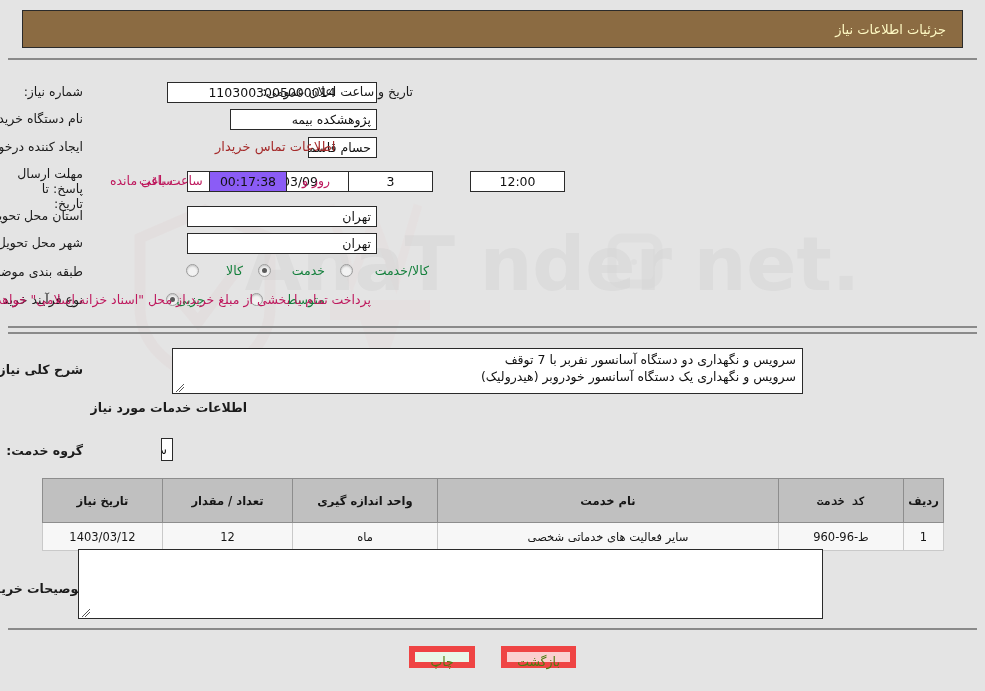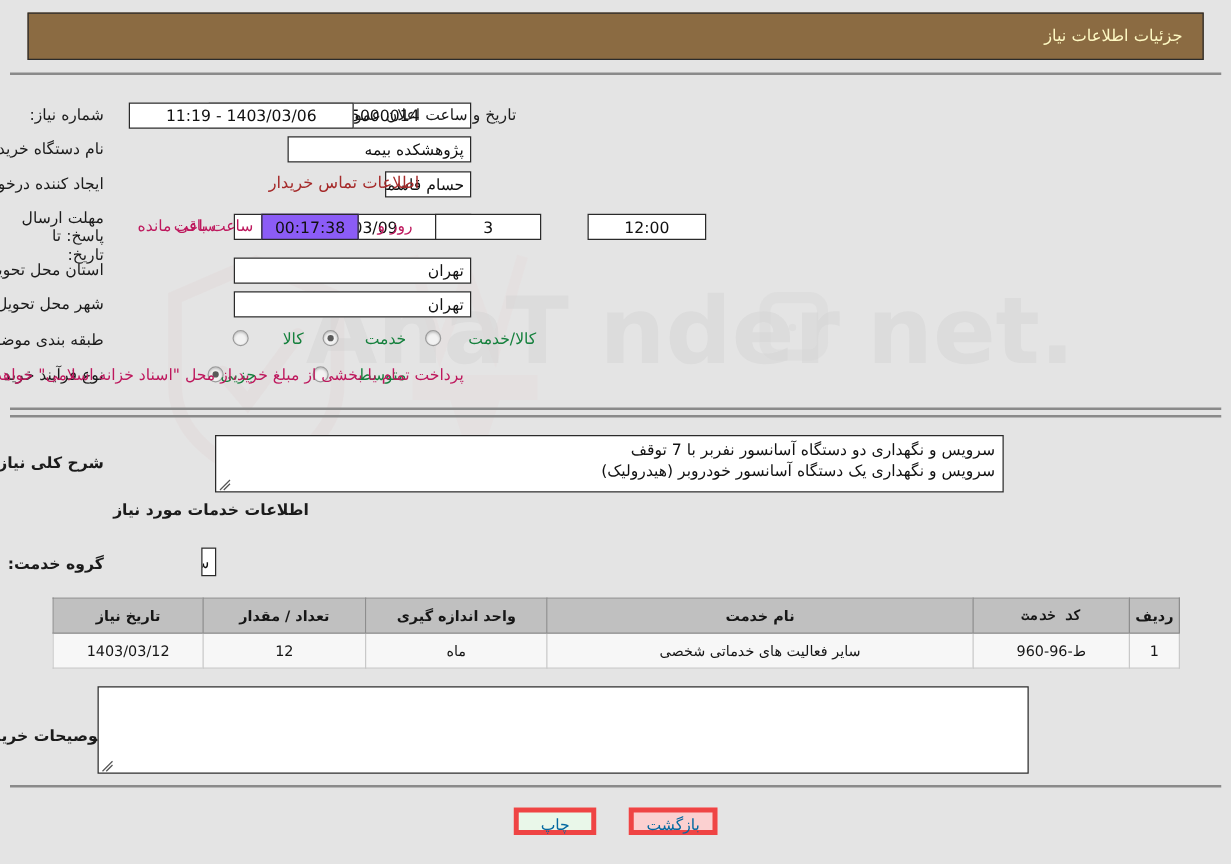--- a/index.html
+++ b/index.html
@@ -167,21 +167,21 @@
     border-collapse: collapse;
     z-index: 4;
     background: #fff;
   }
   table.grid th {
     background: #c0c0c0;
     border: 1px solid #8d8d8d;
     font-size: 11.5px;
     font-weight: bold;
     color: #161616;
-    height: 28px;
+    height: 44px;
     padding: 0 4px;
     text-align: center;
   }
   table.grid td {
     background: #f7f7f7;
     border: 1px solid #c9c9c9;
     font-size: 11.5px;
     color: #161616;
     height: 28px;
     padding: 0 4px;
@@ -192,27 +192,27 @@
   .btnrow {
     position: absolute;
     left: 0; top: 646px;
     width: 985px;
     display: flex;
     justify-content: center;
     gap: 26px;
     z-index: 5;
   }
   .btn {
-    border: 4px solid #ef4444;
+    border: 6px solid #ef4444;
     min-width: 66px;
     height: 22px;
     line-height: 20px;
     text-align: center;
     font-size: 12.5px;
-    color: #0369a1;
+    color: #4d7c0f;
     cursor: pointer;
     padding: 0 10px;
     font-family: "DejaVu Sans", "Liberation Sans", sans-serif;
   }
   .btn.print { background: #e9f7e9; }
   .btn.back  { background: #fbd0d0; }
 </style>
 </head>
 <body>
 
@@ -241,21 +241,20 @@
     <span class="t">جزئیات اطلاعات نیاز</span>
   </div>
 
   <div class="panel"></div>
   <div class="panel2"></div>
 
   <div class="lbl" style="right:902px; top:84px;">شماره نیاز:</div>
   <div class="fld num" style="right:608px; top:82px; width:210px;">1103003005000014</div>
 
   <div class="lbl" style="right:572px; top:84px;">تاریخ و ساعت اعلان عمومی:</div>
-  <div class="fld num" style="right:702px; top:82px; width:180px; left:103px;">11:19 - 1403/03/06</div>
 
   <div class="lbl" style="right:902px; top:111px;">نام دستگاه خریدار:</div>
   <div class="fld" style="right:608px; top:109px; left:230px;">پژوهشکده بیمه</div>
 
   <div class="lbl" style="right:902px; top:139px;">ایجاد کننده درخواست:</div>
   <div class="fld" style="right:608px; top:137px; left:308px;">حسام قاسمیان مقدم مسئول امور عمومی پژوهشکده بیمه</div>
   <div class="link" style="left:215px; top:139px;">اطلاعات تماس خریدار</div>
 
   <div class="lbl" style="right:902px; top:166px; width:72px; white-space:normal; line-height:15px; text-align:right;">مهلت ارسال پاسخ: تا تاریخ:</div>
   <div class="fld num" style="right:608px; top:171px; width:190px;">1403/03/09</div>

